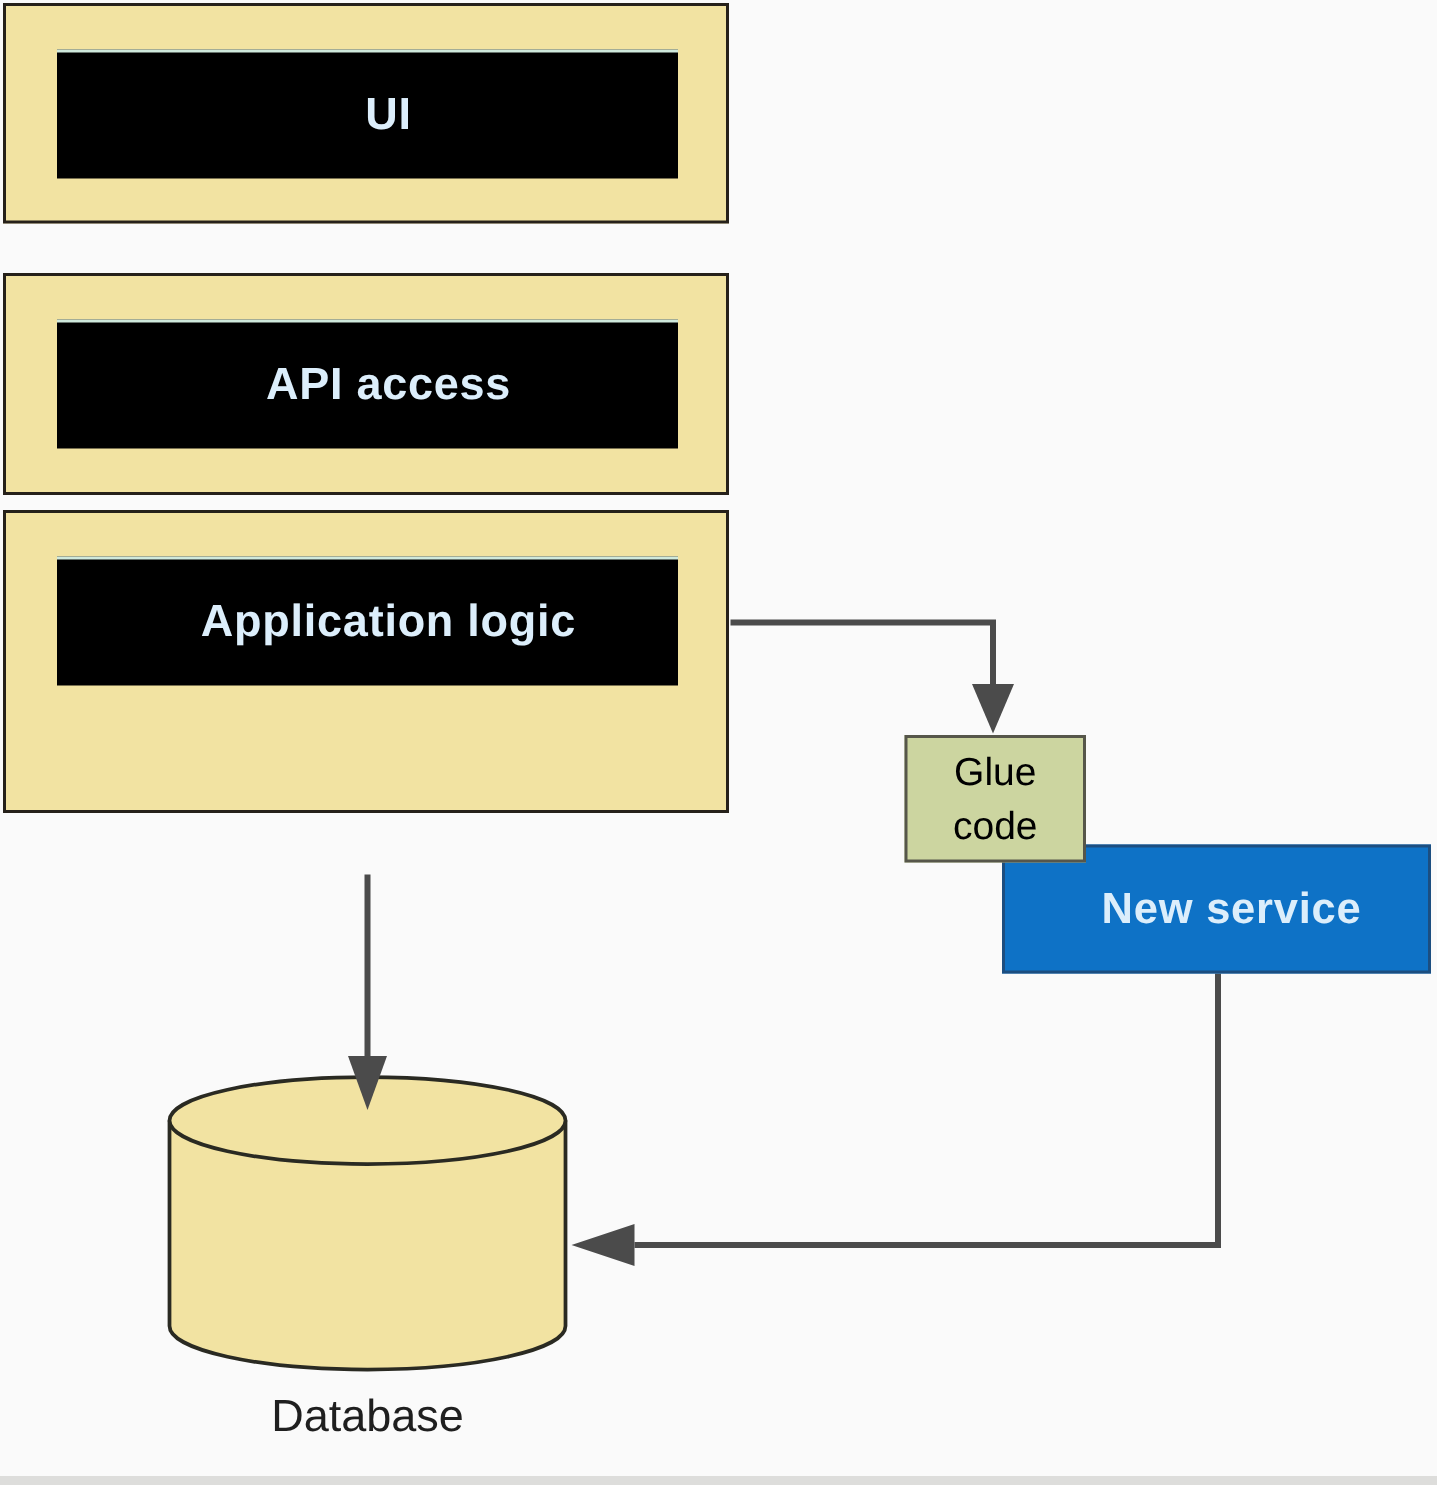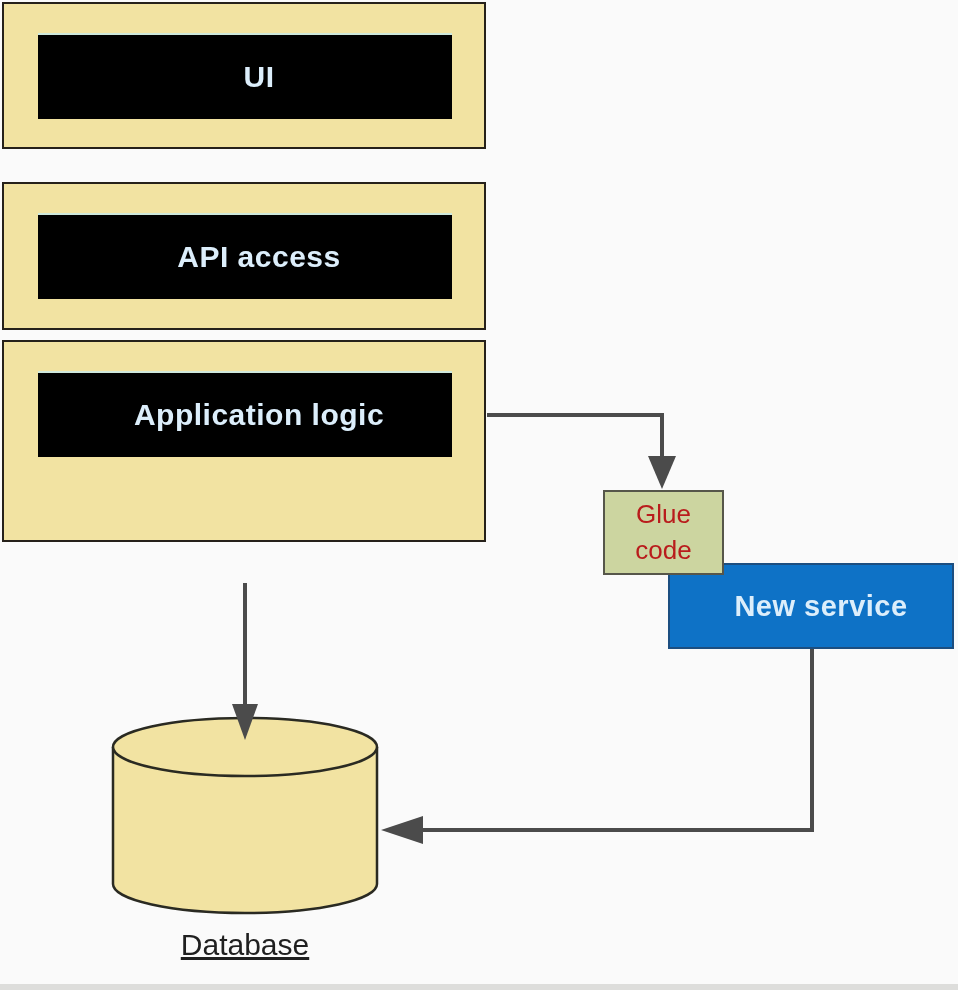--- a/index.html
+++ b/index.html
@@ -63,21 +63,21 @@
     box-sizing: border-box;
     display: flex;
     align-items: center;
     justify-content: center;
     text-align: center;
     z-index: 3;
   }
   .glue-box span {
     display: block;
     width: 80px;
-    color: #b91c1c;
+    color: #000000;
     font-size: 26px;
     line-height: 1.35;
   }
 
   
   .new-service-box {
     position: absolute;
     left: 668px;
     top: 563px;
     width: 286px;
@@ -110,21 +110,20 @@
   
   .db-label {
     position: absolute;
     left: 145px;
     top: 928px;
     width: 200px;
     text-align: center;
     color: #1f1f1f;
     font-size: 30px;
     z-index: 2;
-    text-decoration: underline;
   }
 
   .bottom-edge {
     position: absolute;
     left: 0;
     bottom: 0;
     width: 100%;
     height: 6px;
     background: #dddddb;
   }

